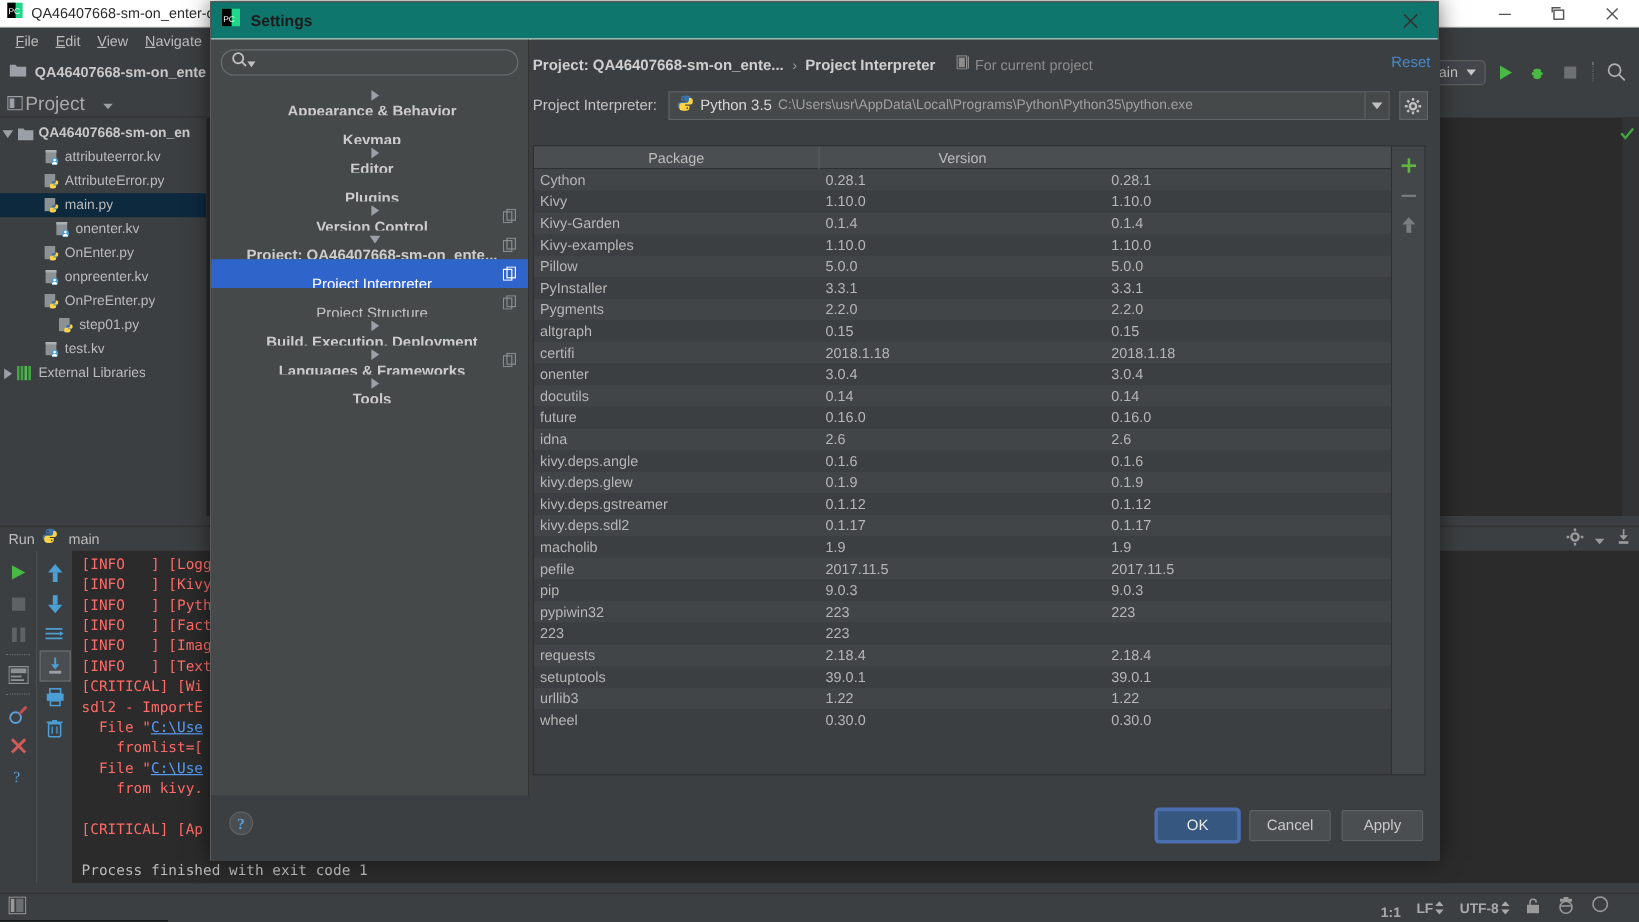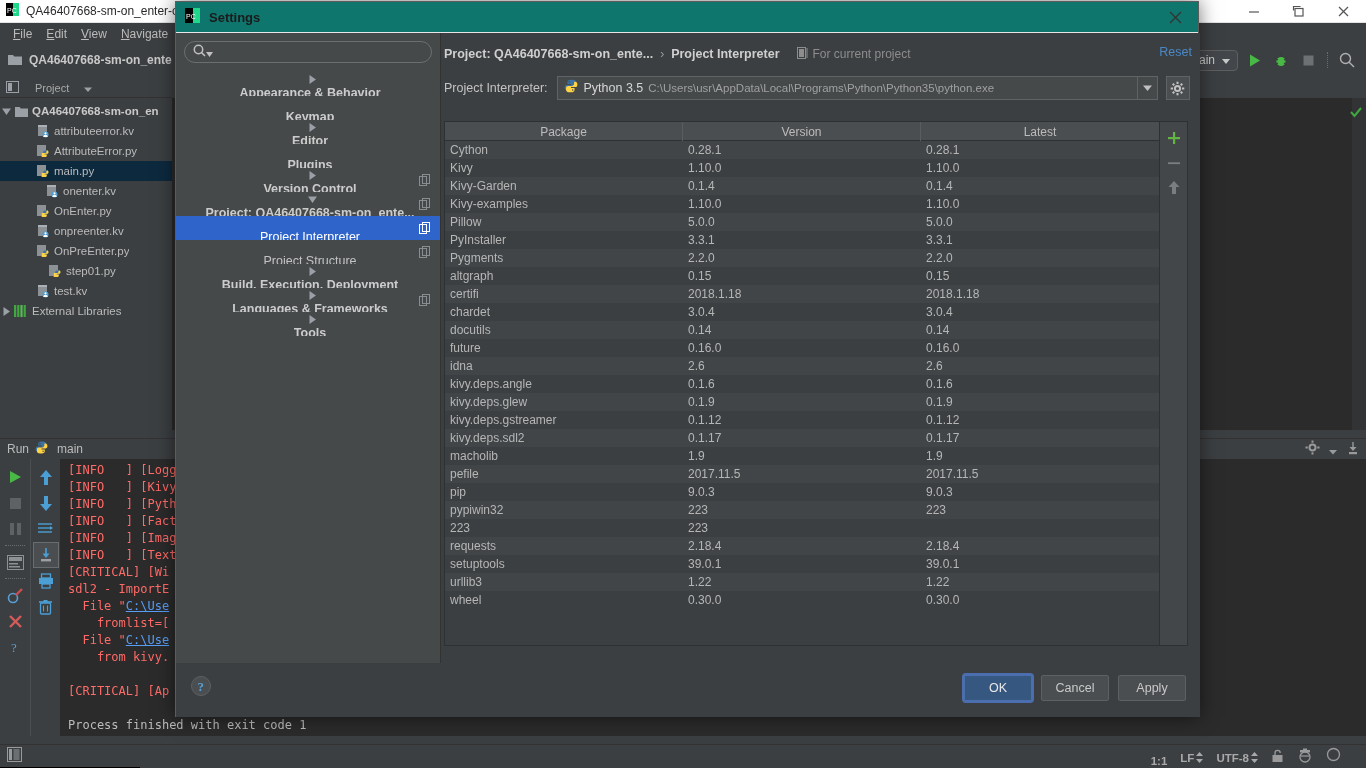--- a/index.html
+++ b/index.html
@@ -55,21 +55,21 @@
   .run-config .rc-label { font-size: 12px; color: #c8c8c8; }
   .toolbtn { width: 22px; height: 22px; display: flex; align-items: center; justify-content: center; }
   .vdots { width: 1px; height: 16px; border-left: 1px dotted #6a6d6f; margin: 0 3px; }
 
   
   .proj-header {
     position: absolute; left: 0; top: 78px; width: 172px; height: 20px;
     background: #3c3f41; display: flex; align-items: center; padding-left: 6px;
     border-bottom: 1px solid #323232;
   }
-  .proj-header .ph-text { font-size: 11px; color: #a9a9a9; margin-left: 16px; }
+  .proj-header .ph-text { font-size: 16px; color: #a9a9a9; margin-left: 2px; }
   .proj-header .ph-caret { margin-left: 14px; }
 
   .proj-tree {
     position: absolute; left: 0; top: 100px; width: 172px; height: 330px;
     background: #3c3f41; overflow: hidden; padding-top: 1px;
   }
   .tree-row {
     height: 20px; display: flex; align-items: center; white-space: nowrap;
     font-size: 11.5px; color: #bbbbbb;
   }
@@ -904,21 +904,20 @@
                 </g>
               </svg>
           </div>
         </div>
 
         <div class="pkg-area">
           <div class="pkg-table-wrap">
             <div class="pkg-head">
               <div class="col-pkg">Package</div>
               <div class="col-ver">Version</div>
-              <div class="col-lat">Latest</div>
             </div>
             <div id="pkgRows">
                 <div class="pkg-row odd">
                   <span class="col-pkg">Cython</span>
                   <span class="col-ver">0.28.1</span>
                   <span class="col-lat">0.28.1</span>
                 </div>
                 <div class="pkg-row even">
                   <span class="col-pkg">Kivy</span>
                   <span class="col-ver">1.10.0</span>
@@ -953,21 +952,21 @@
                   <span class="col-pkg">altgraph</span>
                   <span class="col-ver">0.15</span>
                   <span class="col-lat">0.15</span>
                 </div>
                 <div class="pkg-row odd">
                   <span class="col-pkg">certifi</span>
                   <span class="col-ver">2018.1.18</span>
                   <span class="col-lat">2018.1.18</span>
                 </div>
                 <div class="pkg-row even">
-                  <span class="col-pkg">chardet</span>
+                  <span class="col-pkg">onenter</span>
                   <span class="col-ver">3.0.4</span>
                   <span class="col-lat">3.0.4</span>
                 </div>
                 <div class="pkg-row odd">
                   <span class="col-pkg">docutils</span>
                   <span class="col-ver">0.14</span>
                   <span class="col-lat">0.14</span>
                 </div>
                 <div class="pkg-row even">
                   <span class="col-pkg">future</span>

